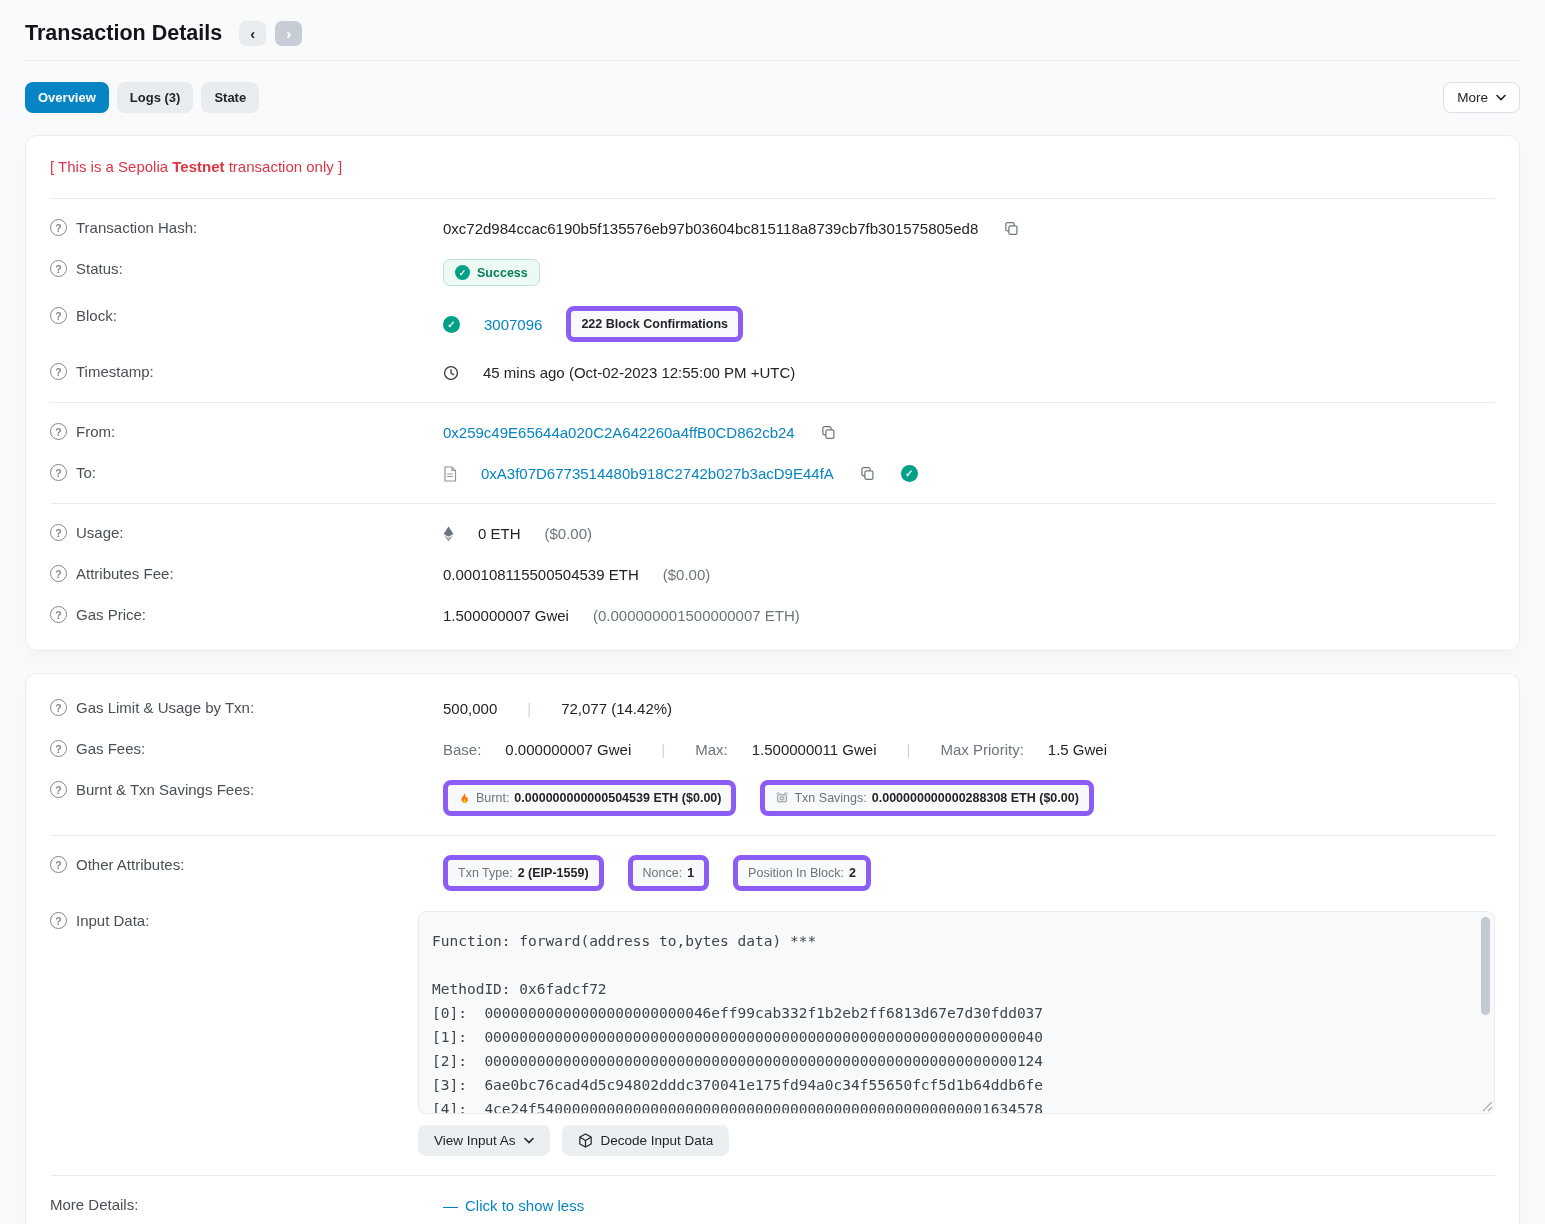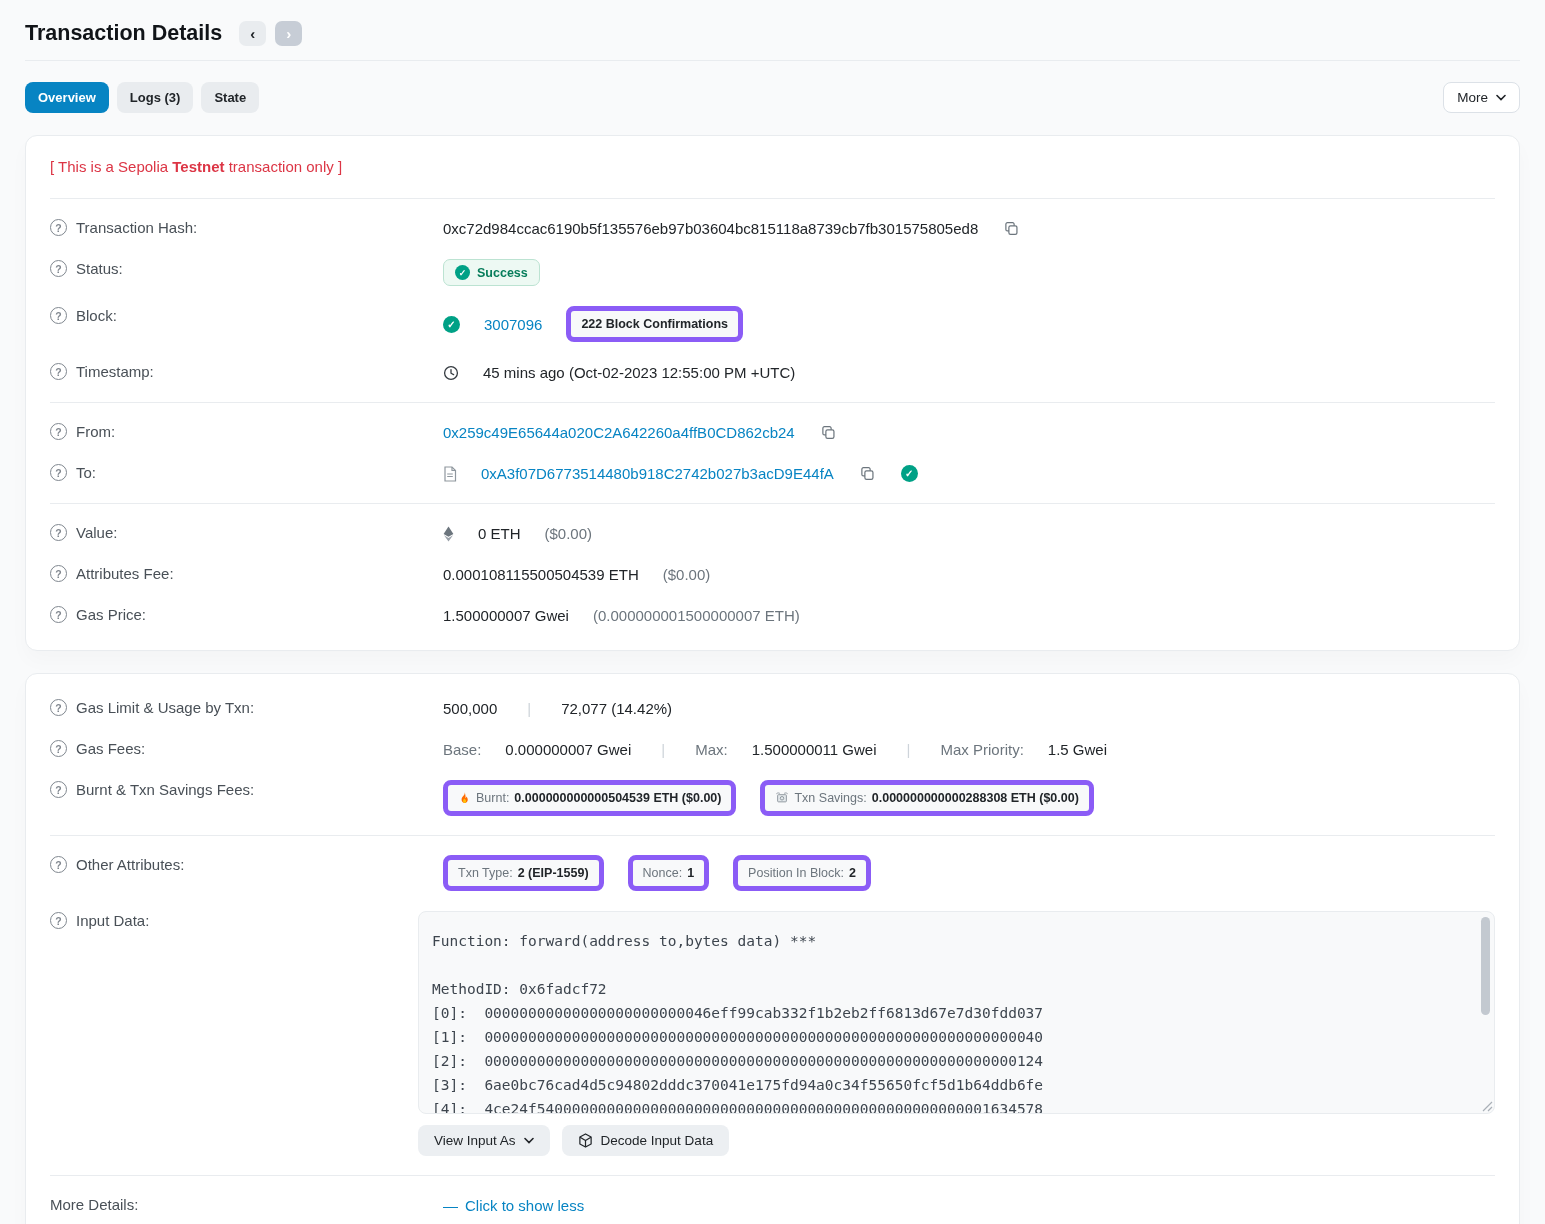--- a/index.html
+++ b/index.html
@@ -195,21 +195,21 @@
         </button>
         <span class="check-fill lg">✓</span>
       </div>
     </div>
 
     <div class="divider"></div>
 
     <div class="row">
       <div class="row-label">
         <span class="qmark">?</span>
-        <span>Value:</span>
+        <span>Usage:</span>
       </div>
       <div class="row-value">
         <svg width="11" height="16" viewBox="0 0 11 16">
             <polygon points="5.5,0.5 10.4,8 5.5,10.8 0.6,8" fill="#6c757d"></polygon>
             <polygon points="5.5,11.9 10,9.2 5.5,15.5 1,9.2" fill="#9aa1a9"></polygon>
           </svg>
         <span>0 ETH</span>
         <span class="muted">($0.00)</span>
       </div>
     </div>

